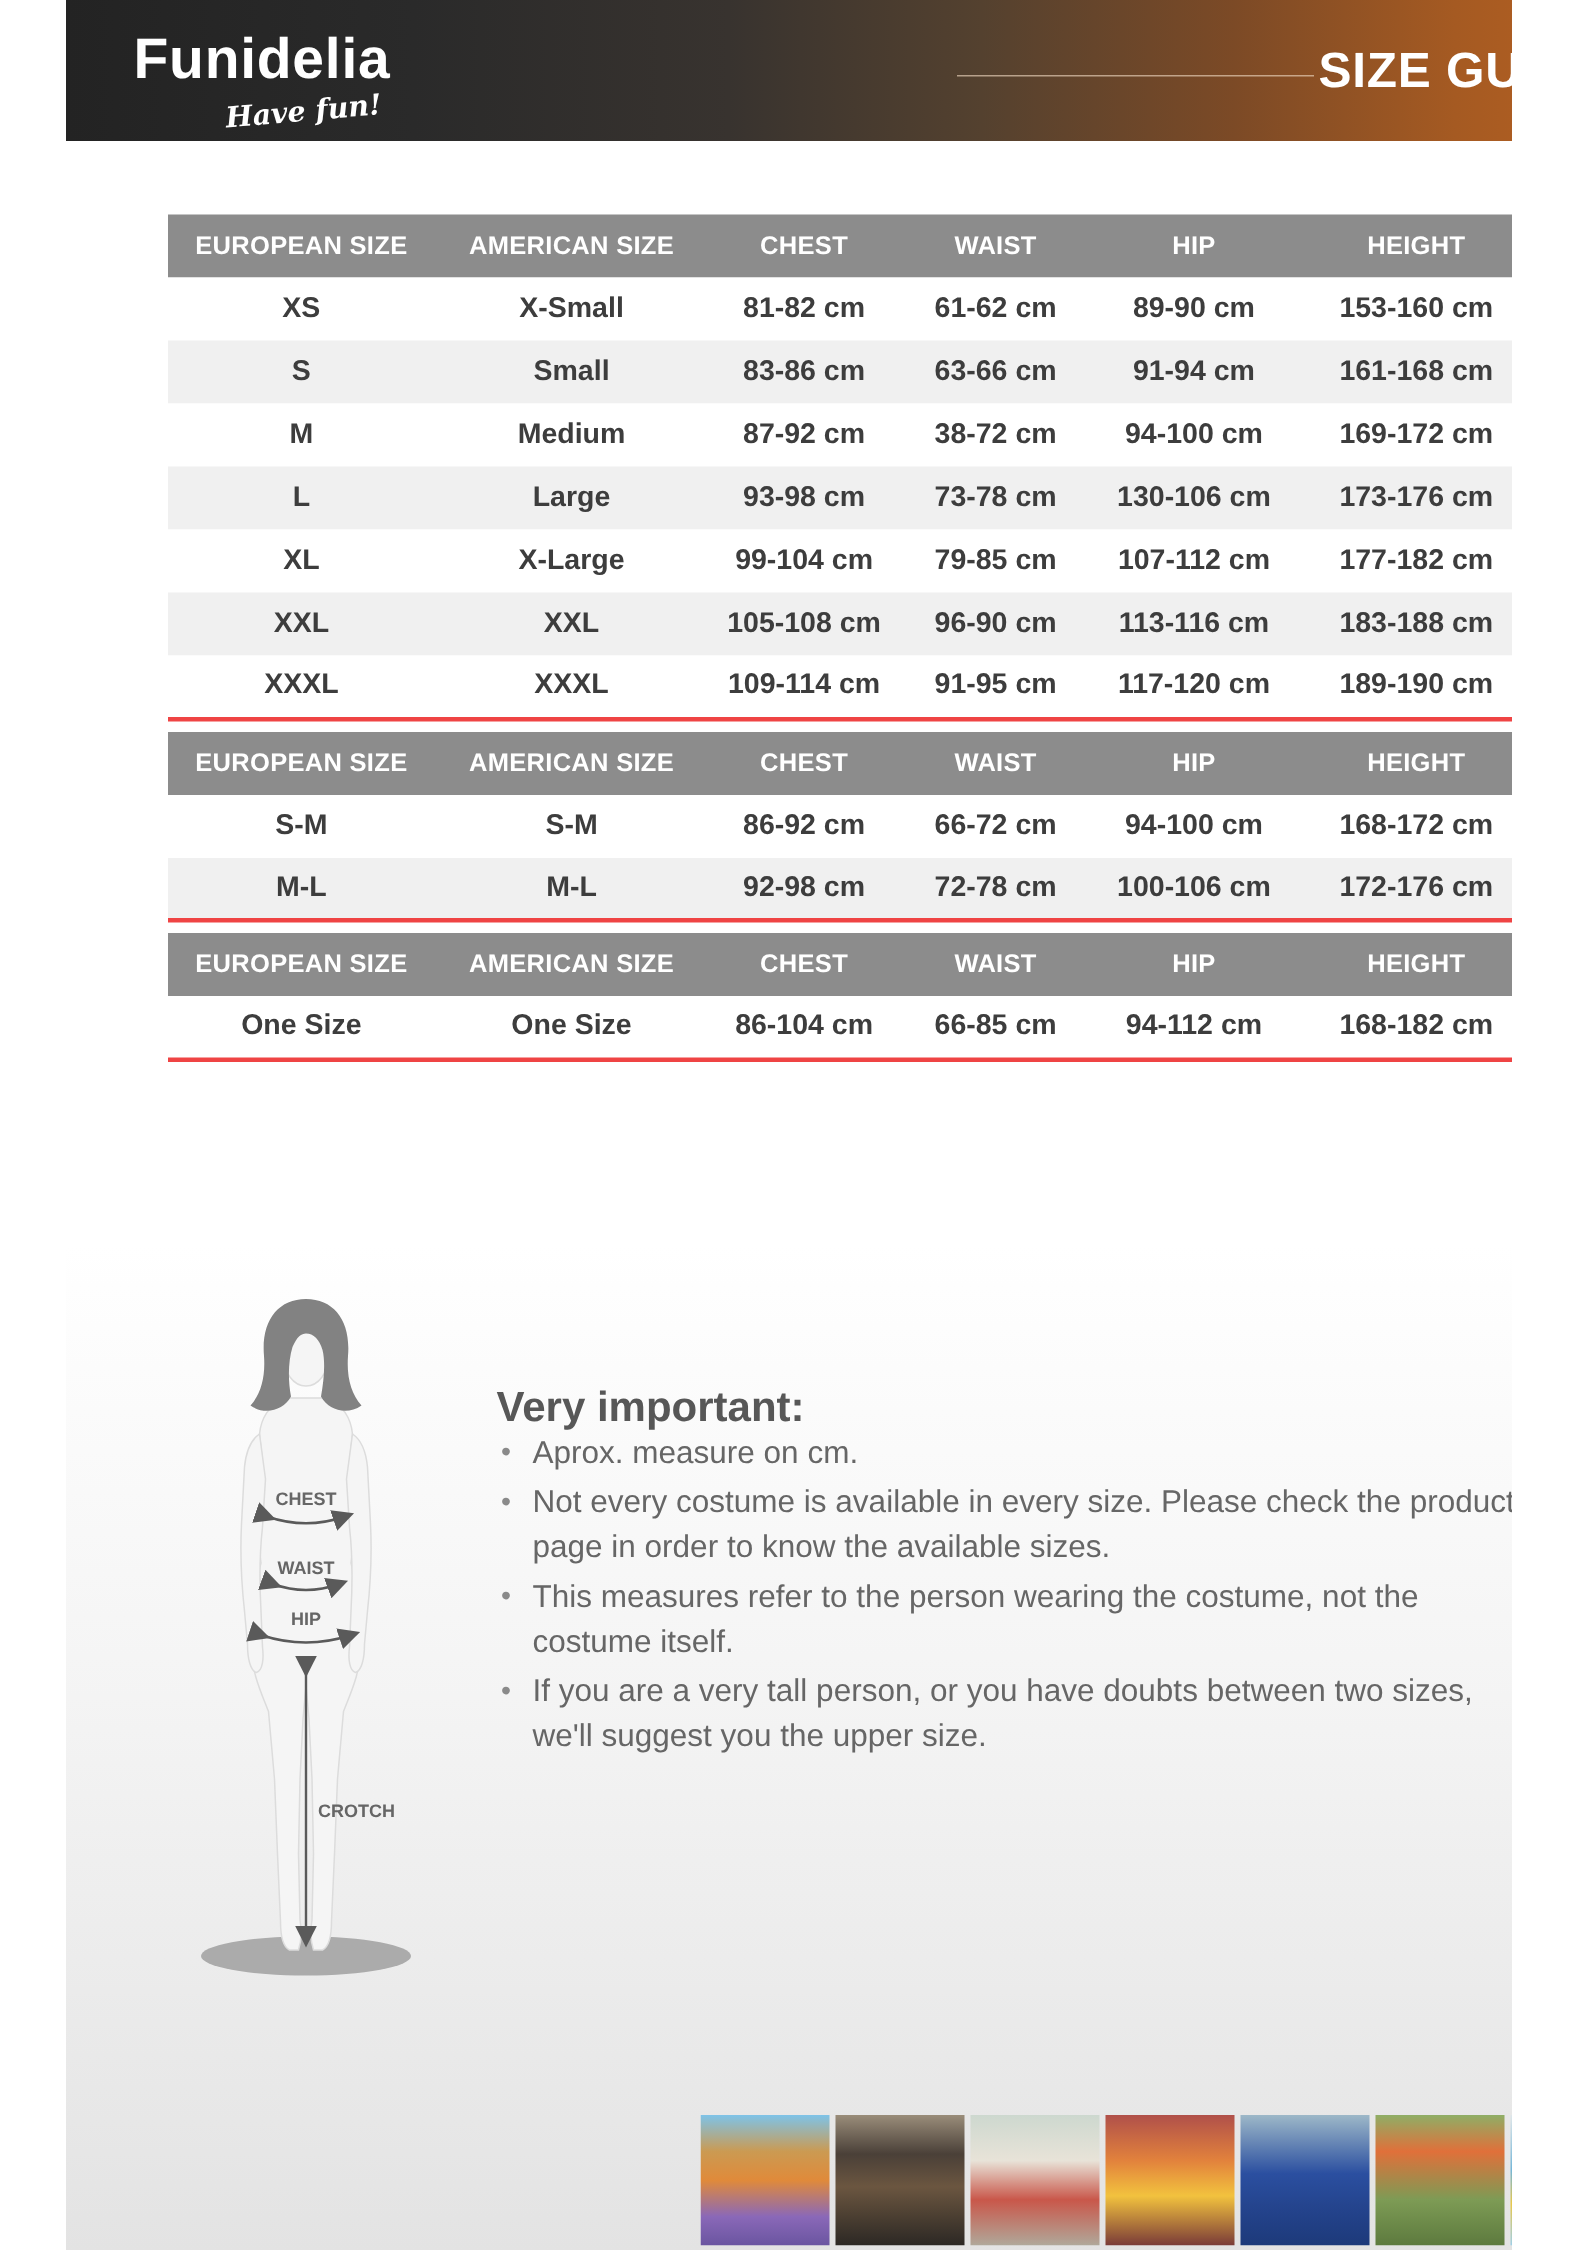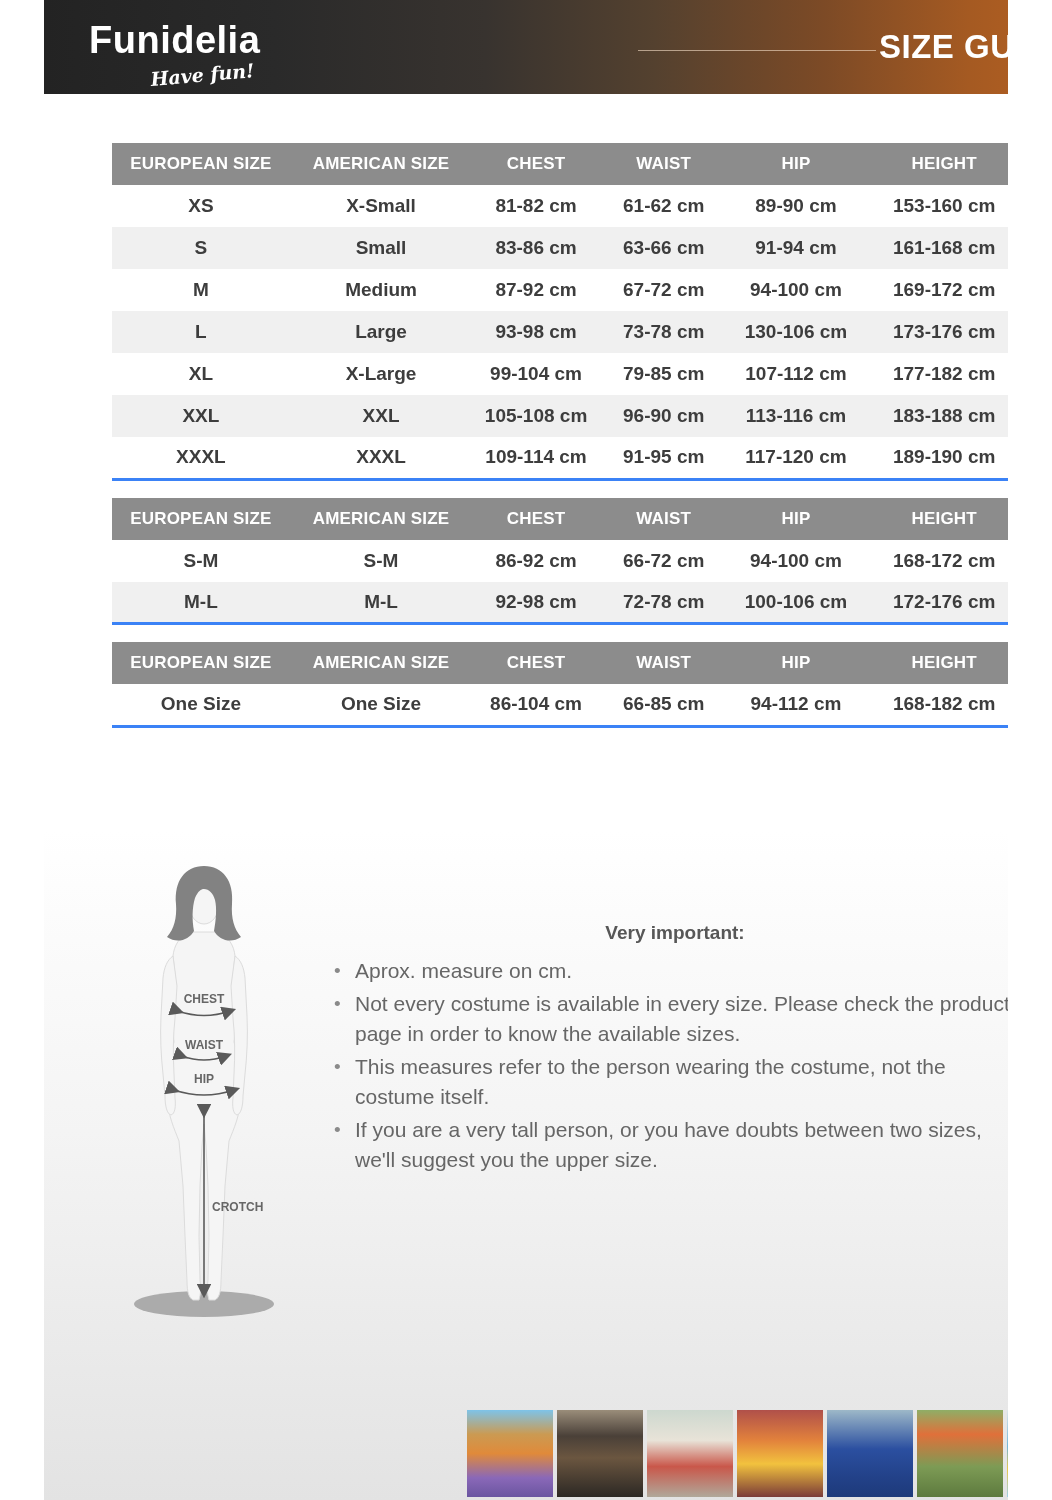--- a/index.html
+++ b/index.html
@@ -29,21 +29,21 @@
   }
   .header-title {
     position:absolute; right:25px; top:28px;
     font-size:33px; font-weight:bold; color:#ffffff; letter-spacing:0.5px;
   }
 
   
   .tables-wrap { position:absolute; left:68px; top:143px; width:912px; }
   table.size-table {
     width:100%; border-collapse:collapse; table-layout:fixed;
-    margin-bottom:17px; border-bottom:3px solid #3b82f6;
+    margin-bottom:7px; border-bottom:3px solid #ef4444;
   }
   table.size-table th {
     background:#8c8c8c; color:#ffffff; height:42px;
     font-size:17px; font-weight:bold; letter-spacing:0.2px; text-align:center;
   }
   table.size-table td {
     height:42px; text-align:center; vertical-align:middle;
     font-size:19px; font-weight:bold; color:#3d3d3d;
   }
   table.size-table tbody tr:nth-child(even) { background:#f0f0f0; }
@@ -52,21 +52,21 @@
   
   .lower-bg {
     position:absolute; left:0; top:830px; width:1052px; height:670px;
     background:linear-gradient(180deg,#ffffff 0%,#f4f4f4 45%,#e3e3e3 100%);
   }
 
   .figure-wrap { position:absolute; left:85px; top:856px; width:150px; height:470px; }
   .figure-wrap svg { width:100%; height:100%; display:block; }
 
   .notes { position:absolute; left:287px; top:922px; width:688px; }
-  .notes-heading { font-size:19px; font-weight:bold; color:#575757; margin-bottom:12px;text-align:center; }
+  .notes-heading { font-size:28px; font-weight:bold; color:#575757; margin-bottom:0; }
   .notes ul { list-style:none; }
   .notes li {
     position:relative; padding-left:24px; font-size:21px; line-height:30px;
     color:#666666; margin-bottom:3px;
   }
   .notes li::before {
     content:"\2022"; position:absolute; left:3px; top:0;
     color:#8a8a8a; font-size:19px;
   }
 
@@ -133,21 +133,21 @@
             <td>Small</td>
             <td>83-86 cm</td>
             <td>63-66 cm</td>
             <td>91-94 cm</td>
             <td>161-168 cm</td>
           </tr>
           <tr>
             <td>M</td>
             <td>Medium</td>
             <td>87-92 cm</td>
-            <td>67-72 cm</td>
+            <td>38-72 cm</td>
             <td>94-100 cm</td>
             <td>169-172 cm</td>
           </tr>
           <tr>
             <td>L</td>
             <td>Large</td>
             <td>93-98 cm</td>
             <td>73-78 cm</td>
             <td>130-106 cm</td>
             <td>173-176 cm</td>

